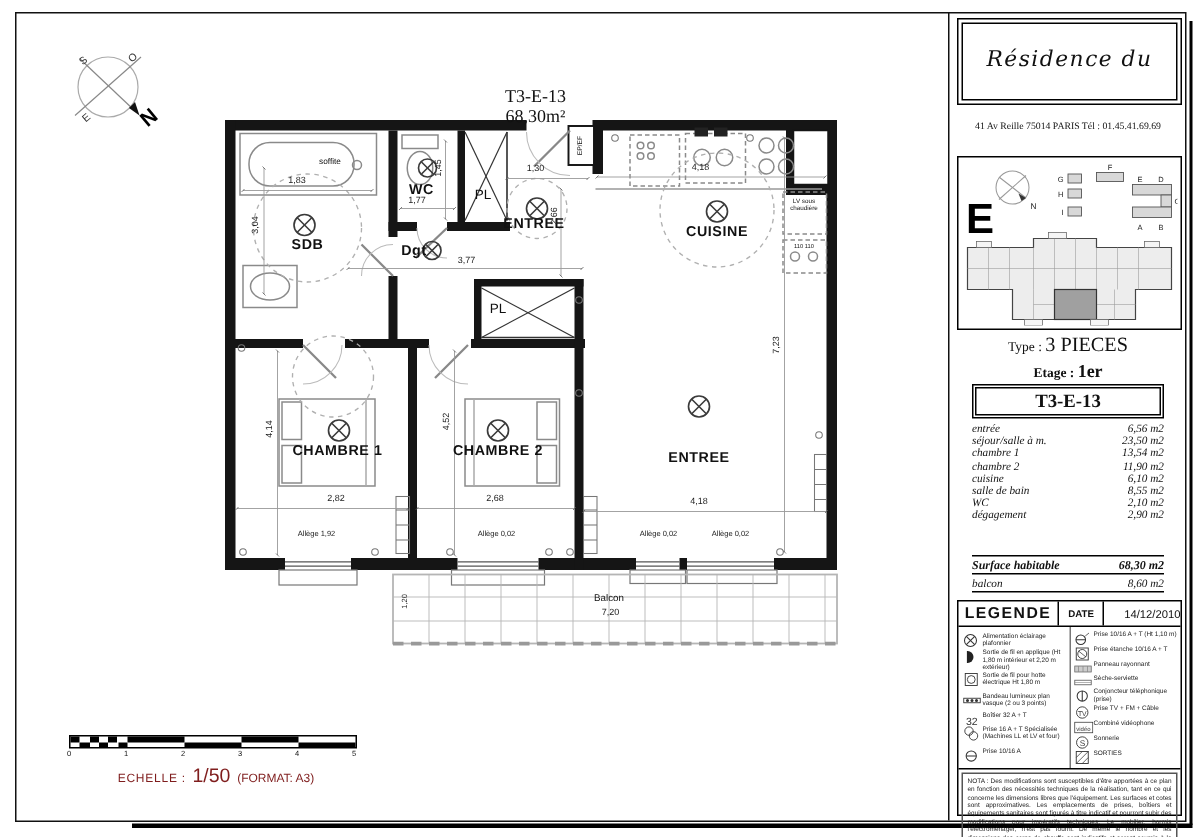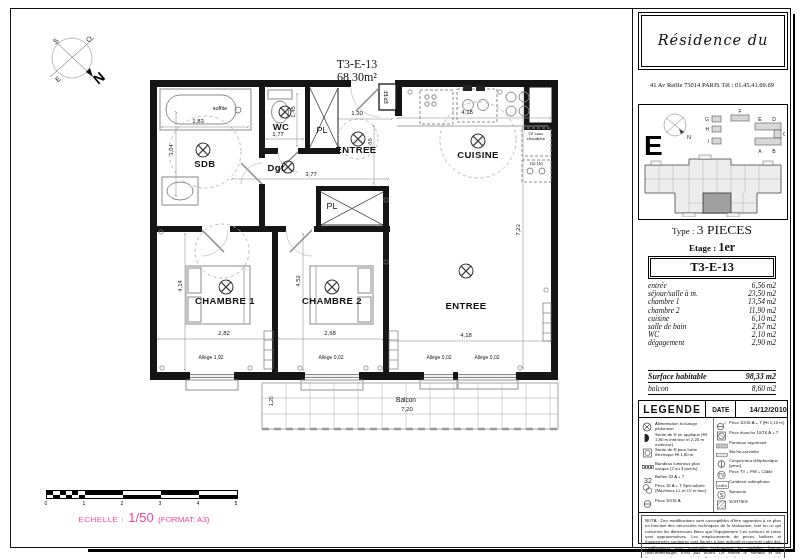--- a/index.html
+++ b/index.html
@@ -23,21 +23,21 @@
 
   
   .cmp{position:absolute;transform:translate(-50%,-50%) rotate(-40deg);font-size:7px;color:#333;}
   .cmpN{position:absolute;transform:translate(-50%,-50%) rotate(-40deg);font-size:14px;font-weight:bold;color:#000;}
 
   
   #scalebar{position:absolute;left:44px;top:486px;width:200px;height:44px;}
   #sbar{position:absolute;left:2px;top:4px;width:190px;height:7px;border:1px solid #000;}
   .sbseg{position:absolute;background:#000;}
   .sbt{position:absolute;top:14px;font-size:5px;color:#111;transform:translateX(-50%);}
-  #sblabel{position:absolute;left:0;top:22px;width:200px;text-align:center;color:#ec4899;}
+  #sblabel{position:absolute;left:0;top:22px;width:200px;text-align:center;color:#7f1d1d;}
   #sblabel .e1{font-size:8px;letter-spacing:.5px;}
   #sblabel .e2{font-size:13px;}
   #sblabel .e3{font-size:8px;}
 
   
   .sb{position:absolute;font-family:"Liberation Serif",serif;color:#111;}
   #titlebox{left:638px;top:12px;width:148px;height:56px;border:1.2px solid #000;}
   #titlebox .inner{position:absolute;left:2px;top:2px;right:2px;bottom:2px;border:1px solid #000;
       display:flex;flex-direction:column;align-items:center;justify-content:center;}
   #titlebox .scr{font-family:"DejaVu Serif",serif;font-style:italic;font-size:14.5px;letter-spacing:1px;line-height:1.35;}
@@ -64,21 +64,21 @@
   .attot{display:flex;justify-content:space-between;font-style:italic;font-weight:bold;font-size:8.5px;
          border-top:1px solid #000;border-bottom:3px double #000;margin-top:8px;padding:1.5px 0;}
 
   #legendbox{left:638px;top:400px;width:148px;height:142px;border:1px solid #000;
              font-family:"Liberation Sans",sans-serif;}
   #lghead{display:flex;border-bottom:1px solid #000;height:16px;}
   #lghead .c1{width:72px;border-right:1px solid #000;display:flex;align-items:center;justify-content:center;
               font-weight:bold;font-size:10.5px;letter-spacing:1px;}
   #lghead .c2{width:32px;border-right:1px solid #000;display:flex;align-items:center;justify-content:center;
               font-weight:bold;font-size:6.5px;}
-  #lghead .c3{flex:1;display:flex;align-items:center;justify-content:center;font-weight:bold;font-size:7.5px;margin-left:13px;}
+  #lghead .c3{flex:1;display:flex;align-items:center;justify-content:center;font-weight:normal;font-size:7.5px;margin-left:13px;}
   #lgbody{position:relative;height:94px;border-bottom:1px solid #000;}
   #lgbody .colsep{position:absolute;left:74px;top:0;height:100%;border-left:1px solid #777;}
   .lgitem{position:absolute;display:flex;align-items:flex-start;}
   .lgic{width:13px;height:10px;flex:0 0 13px;}
   .lgtx{font-size:4.3px;line-height:1.15;color:#222;width:56px;}
   #lgnote{padding:2px 3px;font-size:4.3px;line-height:1.25;color:#222;text-align:justify;
           border:0.5px solid #555;margin:2px;}
 </style>
 </head>
 <body>
@@ -497,34 +497,34 @@
       <div class="atrow">
           <span>chambre 2</span>
           <span>11,90 m2</span>
         </div>
       <div class="atrow">
           <span>cuisine</span>
           <span>6,10 m2</span>
         </div>
       <div class="atrow">
           <span>salle de bain</span>
-          <span>2,67 m2</span>
+          <span>8,55 m2</span>
         </div>
       <div class="atrow">
           <span>WC</span>
           <span>2,10 m2</span>
         </div>
       <div class="atrow">
           <span>dégagement</span>
           <span>2,90 m2</span>
         </div>
     </div>
     <div class="atsub">
       <span>Surface habitable</span>
-      <span>98,33 m2</span>
+      <span>68,30 m2</span>
     </div>
     <div class="atbal">
       <span>balcon</span>
       <span>8,60 m2</span>
     </div>
   </div>
 
   <div class="sb" id="legendbox">
     <div id="lghead">
       <div class="c1">LEGENDE</div>

